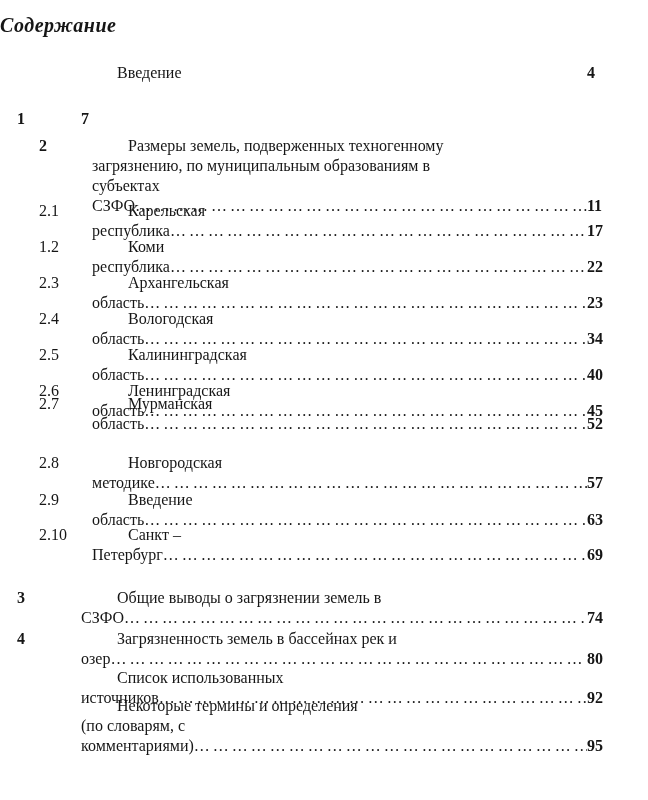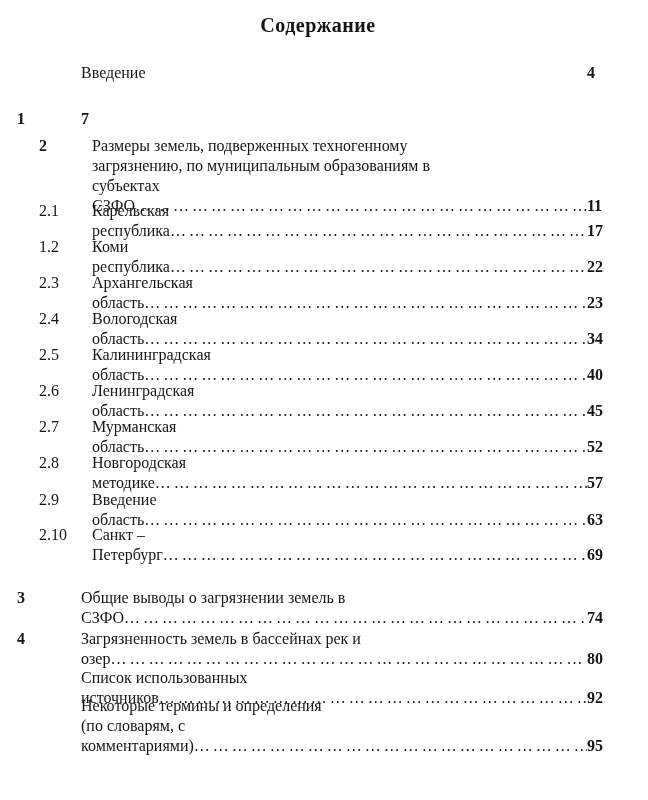--- a/index.html
+++ b/index.html
@@ -10,25 +10,25 @@
     background: #ffffff;
     font-family: "Liberation Serif", "DejaVu Serif", serif;
     color: #161616;
     overflow: hidden;
   }
   .doc-title {
     position: absolute;
     top: 12px;
     left: 0;
     width: 636px; 
-    text-align: center;
     font-size: 20px;
     font-weight: bold;
     line-height: 26px;
     letter-spacing: 0.5px;
+    font-style: italic;
   }
   .row {
     position: absolute;
     left: 0;
     width: 648px;
     display: flex;
     align-items: flex-end;
     font-size: 16px;
     line-height: 20px;
   }
@@ -41,21 +41,21 @@
   }
   .row.ind-b .ncol { flex-basis: 92px; padding-left: 39px; }
   .row .ncol.nb { font-weight: bold; }
   .tcol {
     flex: 1 1 auto;
     overflow: hidden;
     padding-right: 16px;
     line-height: 20px;
     height: auto;
   }
-  .t { white-space: pre-line; }
+  .t { white-space: pre-line; margin-left: 36px; }
   .dots { white-space: nowrap; letter-spacing: 3px; }
   .pcol {
     flex: 0 0 61px;
     font-weight: bold;
     line-height: 20px;
     text-align: left;
   }
 </style>
 </head>
 <body>
@@ -112,21 +112,21 @@
     <span class="tcol"><span class="t">Калининградская область</span><span class="dots">………………………………………………………………………………………………………………………………………………………………</span></span>
     <span class="pcol">40</span>
   </div>
 
   <div class="row ind-b" style="top:381px">
     <span class="ncol">2.6</span>
     <span class="tcol"><span class="t">Ленинградская область</span><span class="dots">………………………………………………………………………………………………………………………………………………………………</span></span>
     <span class="pcol">45</span>
   </div>
 
-  <div class="row ind-b" style="top:417px">
+  <div class="row ind-b" style="top:394px">
     <span class="ncol">2.7</span>
     <span class="tcol"><span class="t">Мурманская область</span><span class="dots">………………………………………………………………………………………………………………………………………………………………</span></span>
     <span class="pcol">52</span>
   </div>
 
   <div class="row ind-b" style="top:453px">
     <span class="ncol">2.8</span>
     <span class="tcol"><span class="t">Новгородская методике</span><span class="dots">………………………………………………………………………………………………………………………………………………………………</span></span>
     <span class="pcol">57</span>
   </div>

